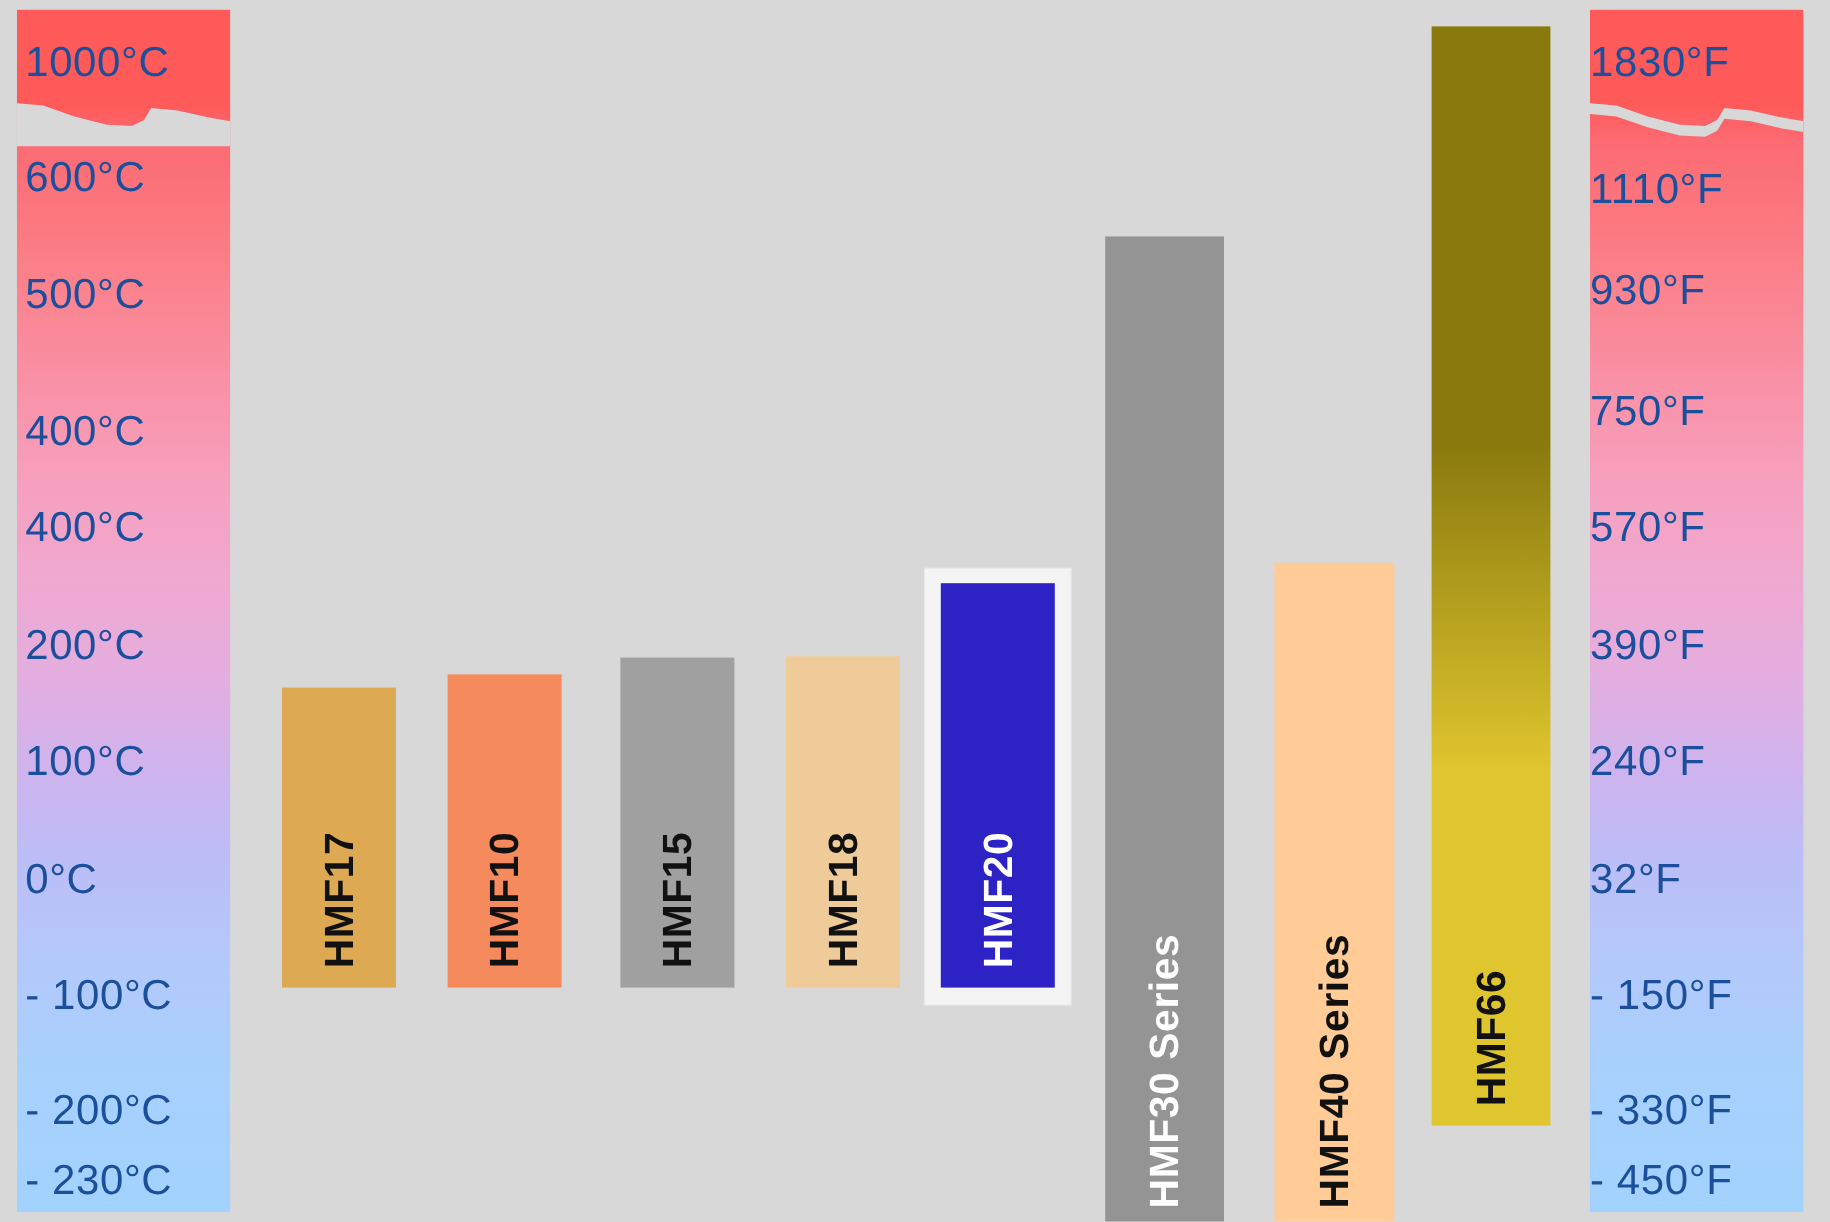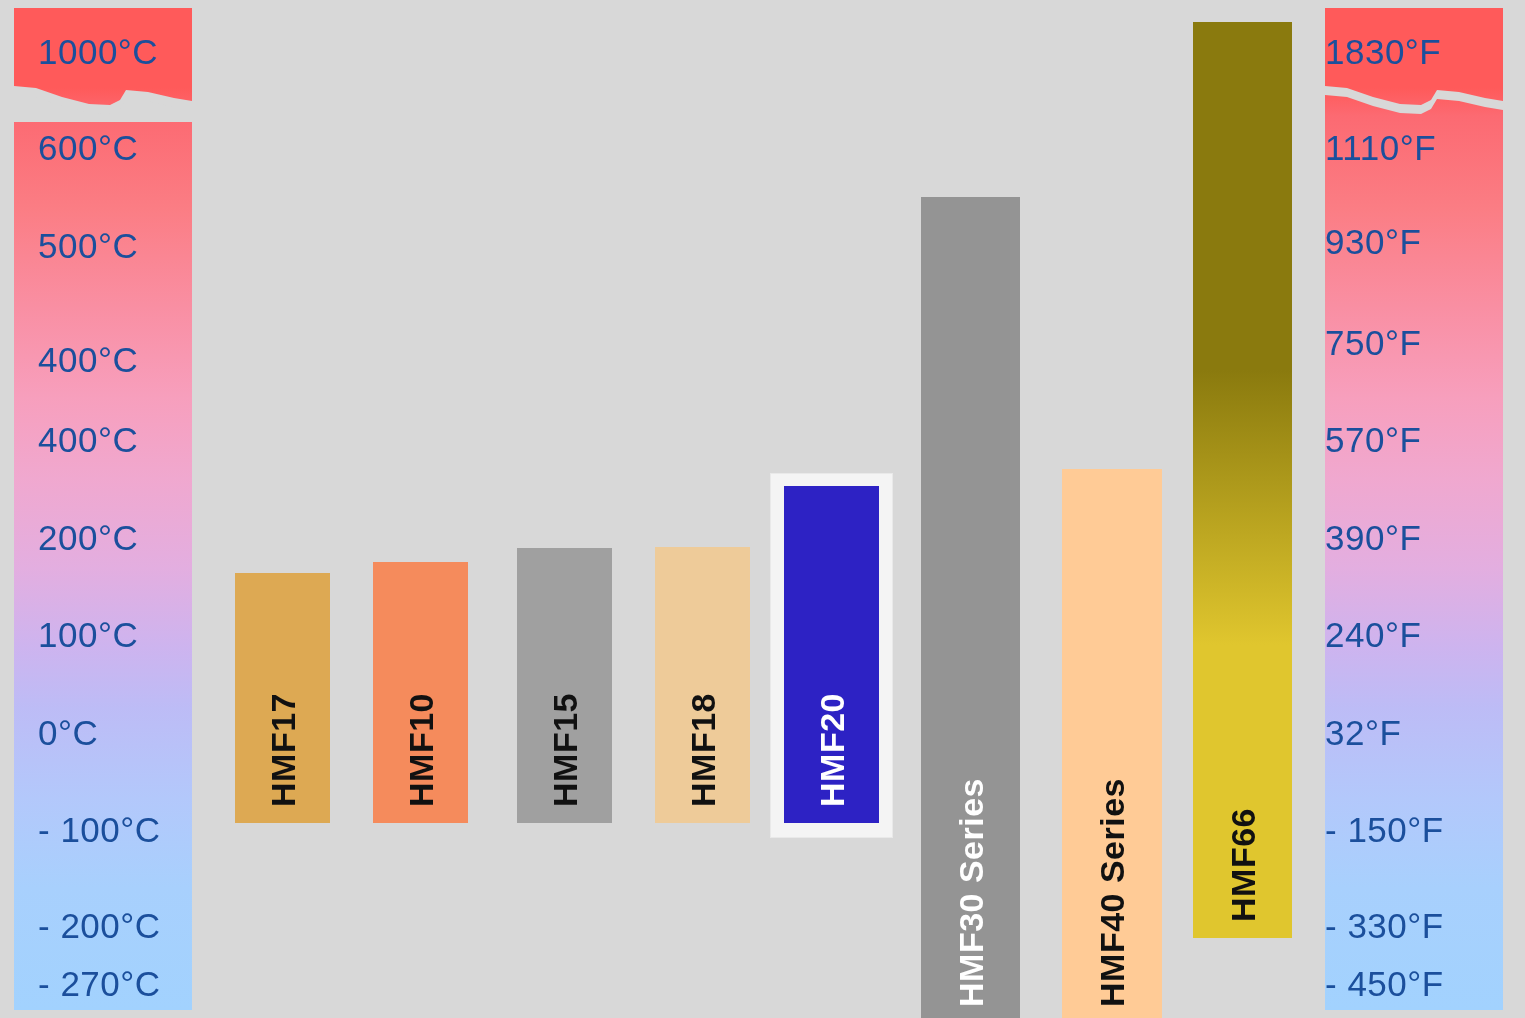--- a/index.html
+++ b/index.html
@@ -69,21 +69,21 @@
     left: 0;
     width: 100%;
     color: #1b4f9c;
     font-size: 35px;
     font-weight: 400;
     letter-spacing: 0.5px;
     line-height: 1;
     text-align: center;
     white-space: nowrap;
   }
-  .scale-celsius .tick { text-align: left; padding-left: 24px; box-sizing: border-box; }
+  .scale-celsius .tick { text-align: left; padding-left: 7px; box-sizing: border-box; }
   .scale-fahrenheit .tick { text-align: left; padding-left: 0; box-sizing: border-box; }
 
   
   .bar {
     position: absolute;
     display: flex;
     align-items: flex-end;
     justify-content: center;
   }
   .bar-label {
@@ -122,34 +122,34 @@
       <div class="tick" style="top:26px">1000°C</div>
       <div class="tick" style="top:122px">600°C</div>
       <div class="tick" style="top:220px">500°C</div>
       <div class="tick" style="top:334px">400°C</div>
       <div class="tick" style="top:414px">400°C</div>
       <div class="tick" style="top:512px">200°C</div>
       <div class="tick" style="top:609px">100°C</div>
       <div class="tick" style="top:707px">0°C</div>
       <div class="tick" style="top:804px">- 100°C</div>
       <div class="tick" style="top:900px">- 200°C</div>
-      <div class="tick" style="top:958px">- 270°C</div>
+      <div class="tick" style="top:958px">- 230°C</div>
     </div>
   </div>
 
   <div class="scale scale-fahrenheit">
     <div class="scale-fill"></div>
     <div class="scale-break">
       <svg viewBox="0 0 178 42" preserveAspectRatio="none">
         <path d="M0,6 L22,8 L48,17 L75,24 L96,25 L106,20 L112,10 L134,12 L160,18 L178,21 L178,30 L160,27 L134,21 L112,19 L106,29 L96,34 L75,33 L48,26 L22,17 L0,15 Z" fill="#d8d8d8"></path>
       </svg>
     </div>
     <div>
       <div class="tick" style="top:26px">1830°F</div>
-      <div class="tick" style="top:122px">1110°F</div>
+      <div class="tick" style="top:132px">1110°F</div>
       <div class="tick" style="top:216px">930°F</div>
       <div class="tick" style="top:317px">750°F</div>
       <div class="tick" style="top:414px">570°F</div>
       <div class="tick" style="top:512px">390°F</div>
       <div class="tick" style="top:609px">240°F</div>
       <div class="tick" style="top:707px">32°F</div>
       <div class="tick" style="top:804px">- 150°F</div>
       <div class="tick" style="top:900px">- 330°F</div>
       <div class="tick" style="top:958px">- 450°F</div>
     </div>

